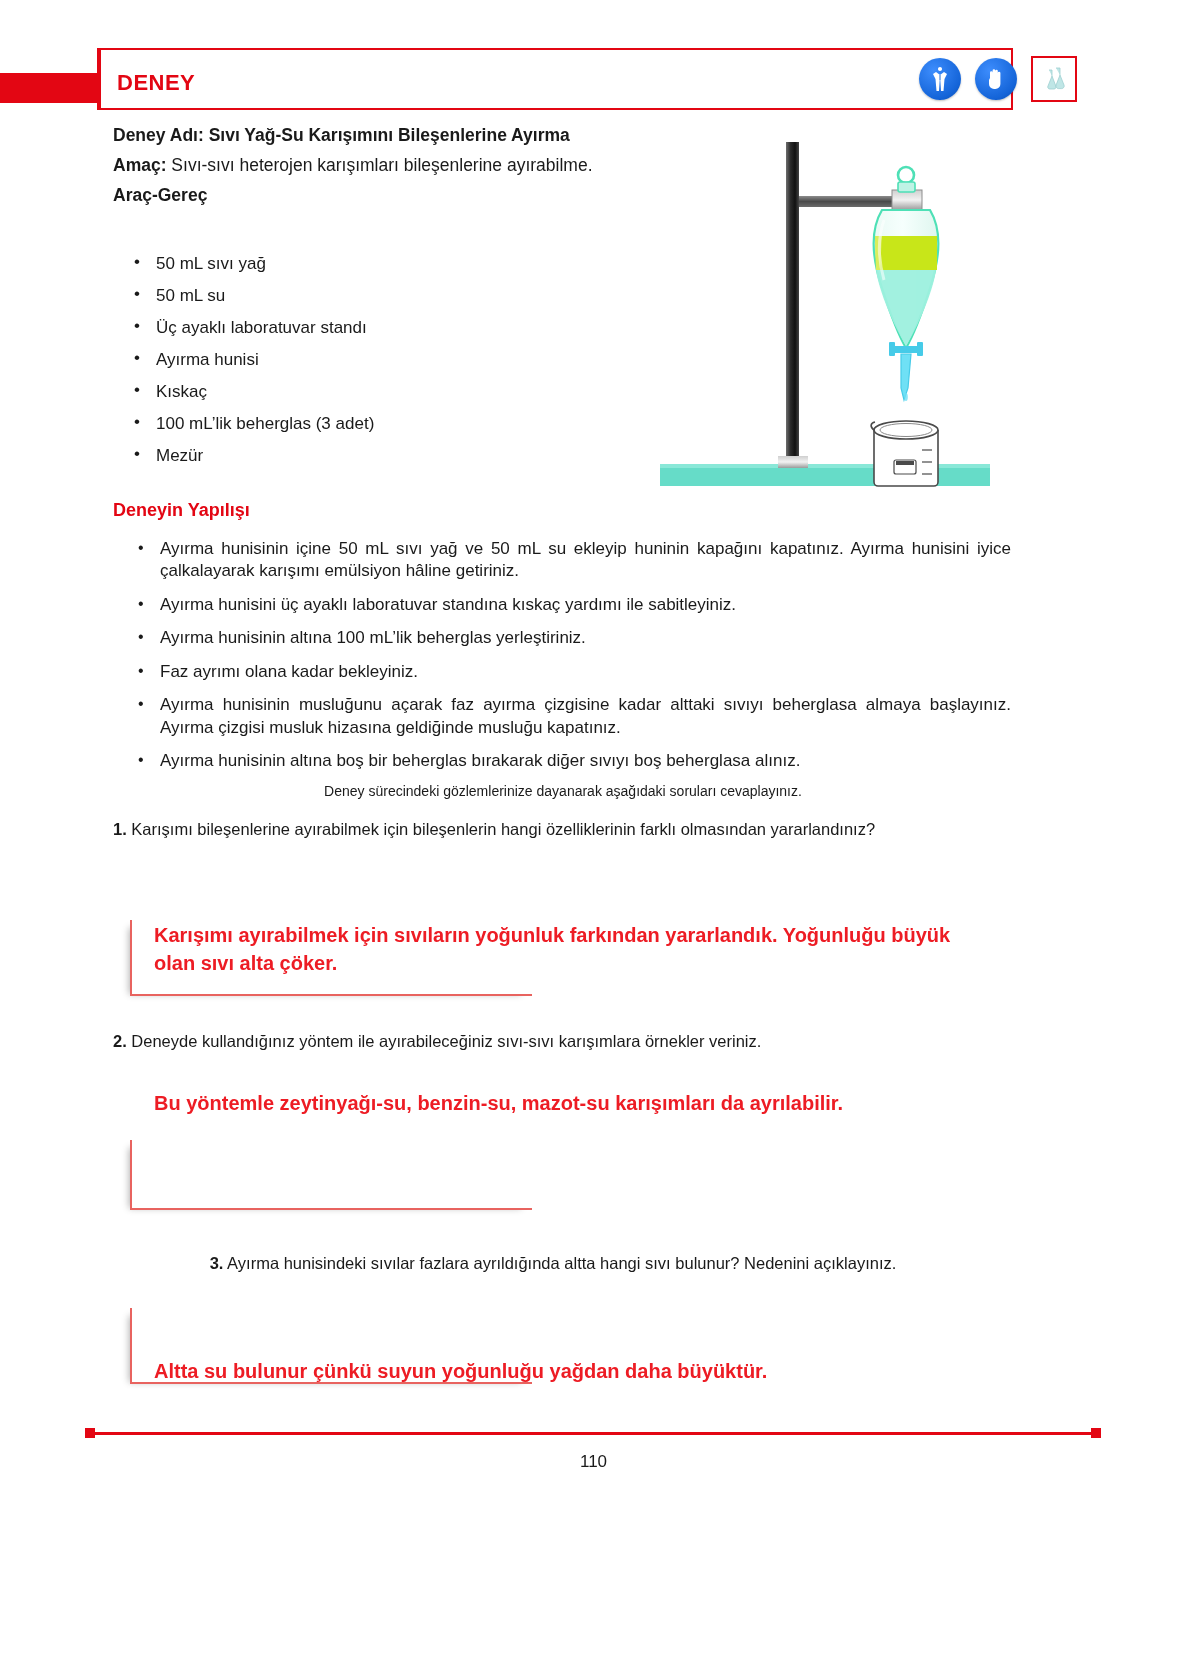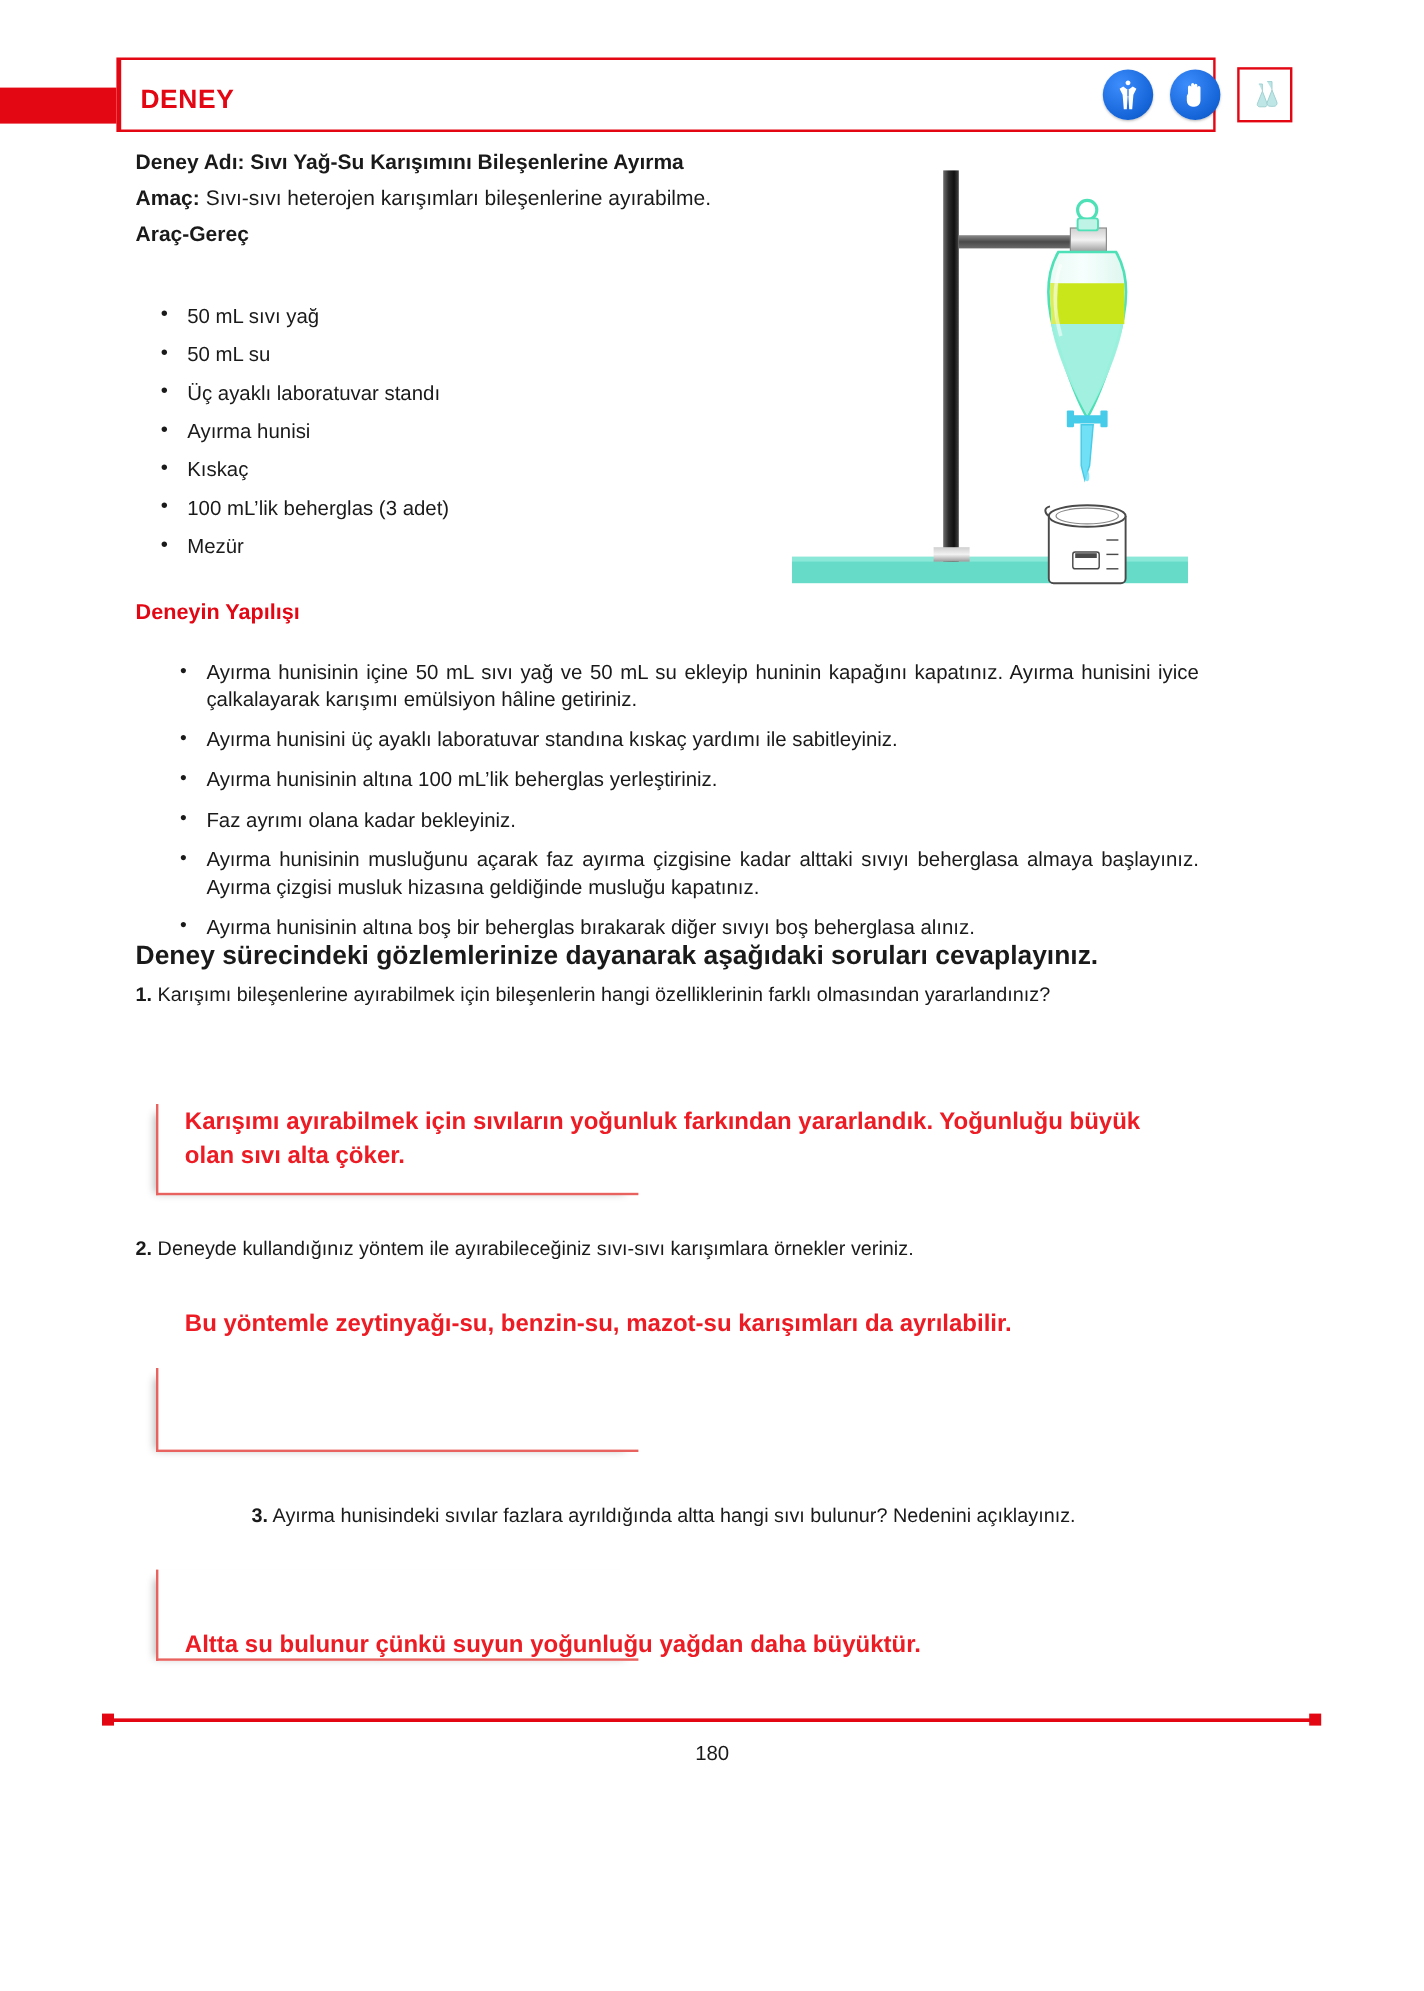--- a/index.html
+++ b/index.html
@@ -54,30 +54,30 @@
   .materials ul{margin:0;padding:0;}
 
   
   .appar{position:absolute;left:660px;top:120px;width:340px;height:380px;}
 
   
   .proc-title{
     position:absolute;left:113px;top:500px;font-size:18px;color:#e30613;font-weight:600;
   }
   .proc{position:absolute;left:130px;top:534px;width:885px;}
-  .proc ul{margin:16px;padding:0;}
+  .proc ul{margin:4px;padding:0;}
   .proc li{
     list-style:none;position:relative;font-size:17px;line-height:1.32;
     margin-bottom:11px;padding-left:26px;text-align:justify;
   }
   .proc li:before{content:"•";position:absolute;left:4px;top:-1px;font-size:16px;}
 
   .instr{
     position:absolute;left:113px;top:783px;width:900px;
-    font-size:22px;font-weight:bold;
+    font-size:14px;font-weight:normal;text-align:center;
   }
 
   
   .q{position:absolute;font-size:16.5px;line-height:1.35;width:880px;}
   .q .num{font-weight:bold;}
   .q1{left:113px;top:818px;}
   .q2{left:113px;top:1030px;}
   .q3{left:113px;top:1252px;text-align:center;}
 
   
@@ -258,15 +258,15 @@
   <div class="q q3">
     <span class="num">3.</span><span> Ayırma hunisindeki sıvılar fazlara ayrıldığında altta hangi  sıvı bulunur? Nedenini açıklayınız.</span>
   </div>
   <div class="ansbox a3">
     <div class="atext">Altta su bulunur çünkü suyun yoğunluğu yağdan daha büyüktür.</div>
   </div>
 
   <div class="foot-dot-l"></div>
   <div class="foot-rule"></div>
   <div class="foot-dot-r"></div>
-  <div class="pageno">180</div>
+  <div class="pageno">110</div>
 
 </div>
 
 </body></html>

